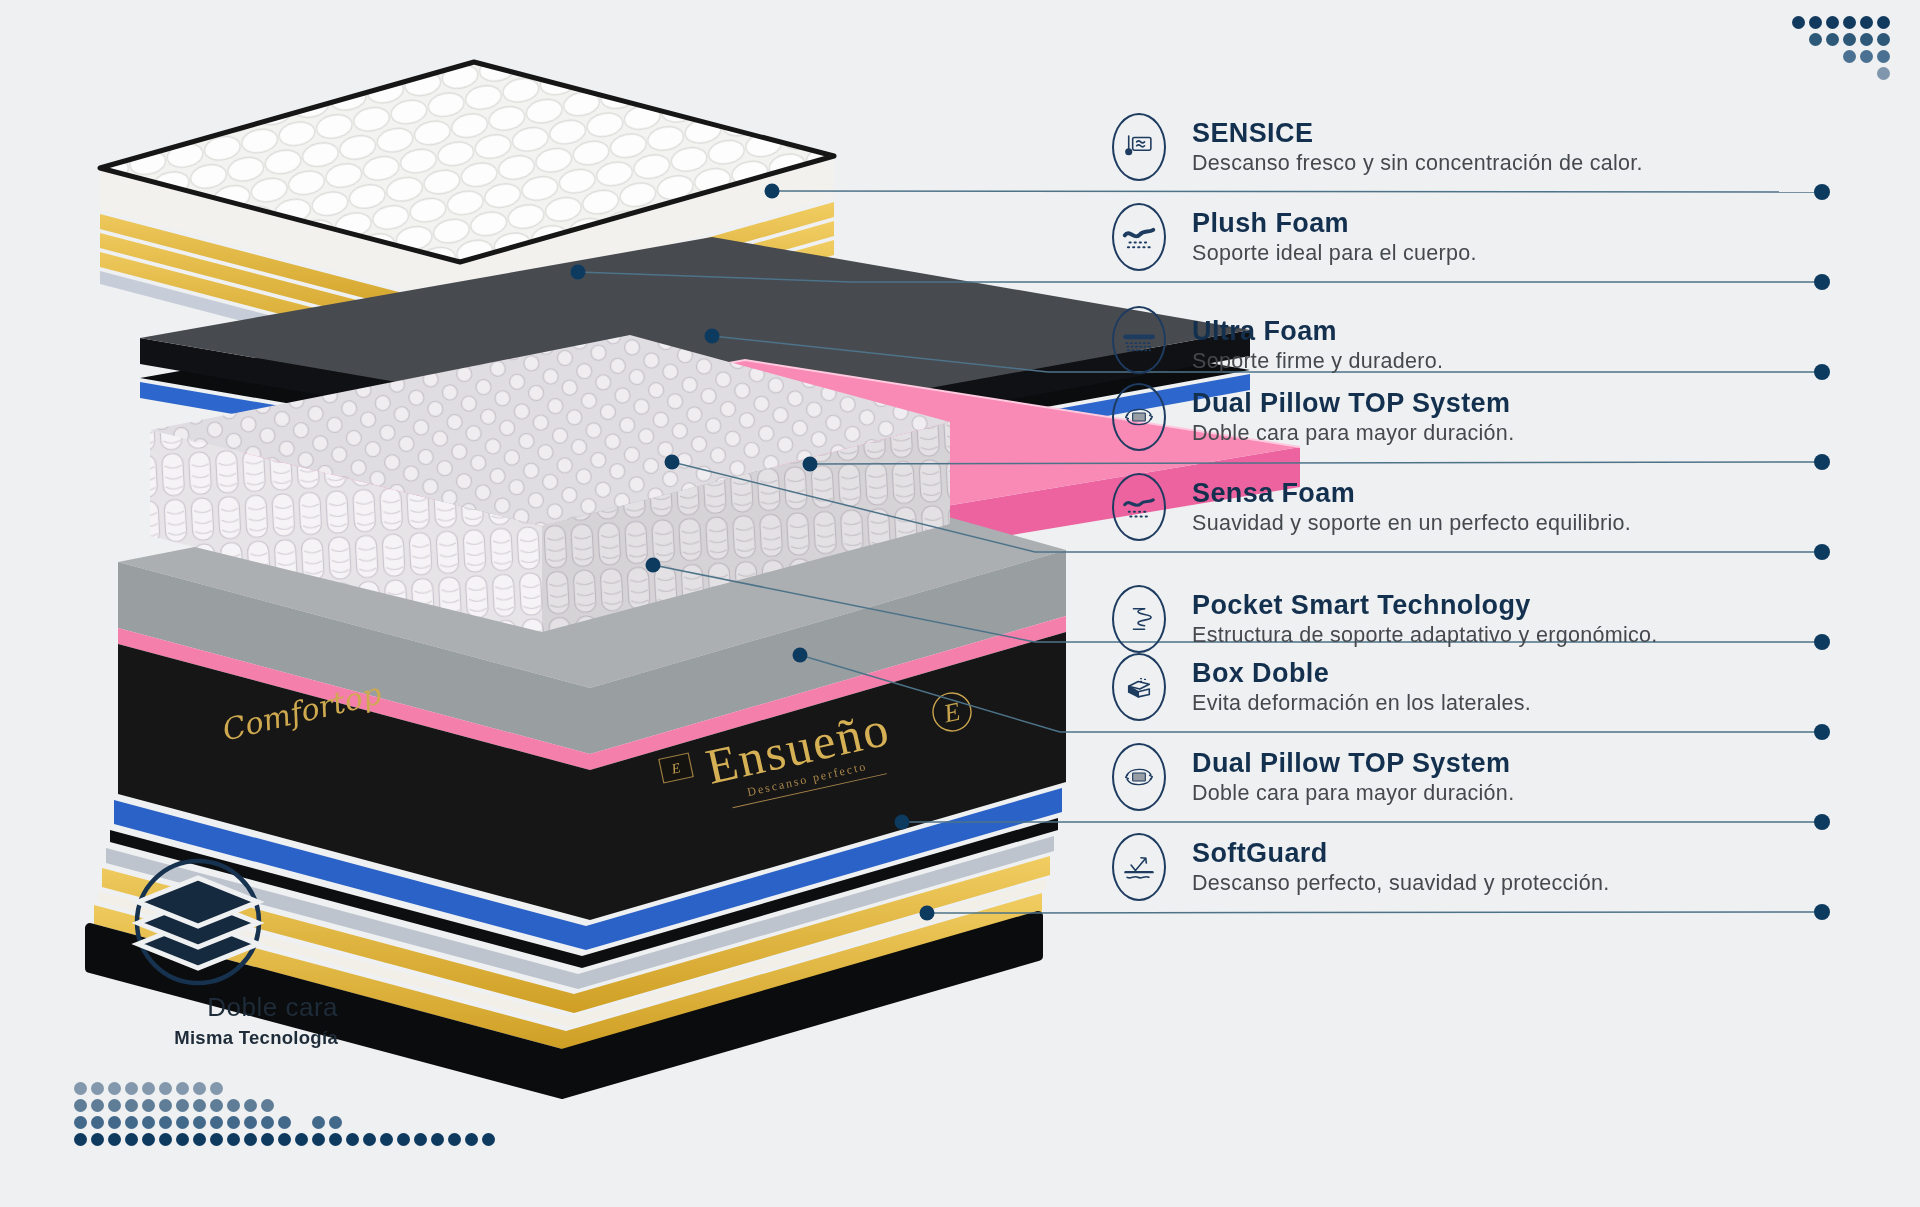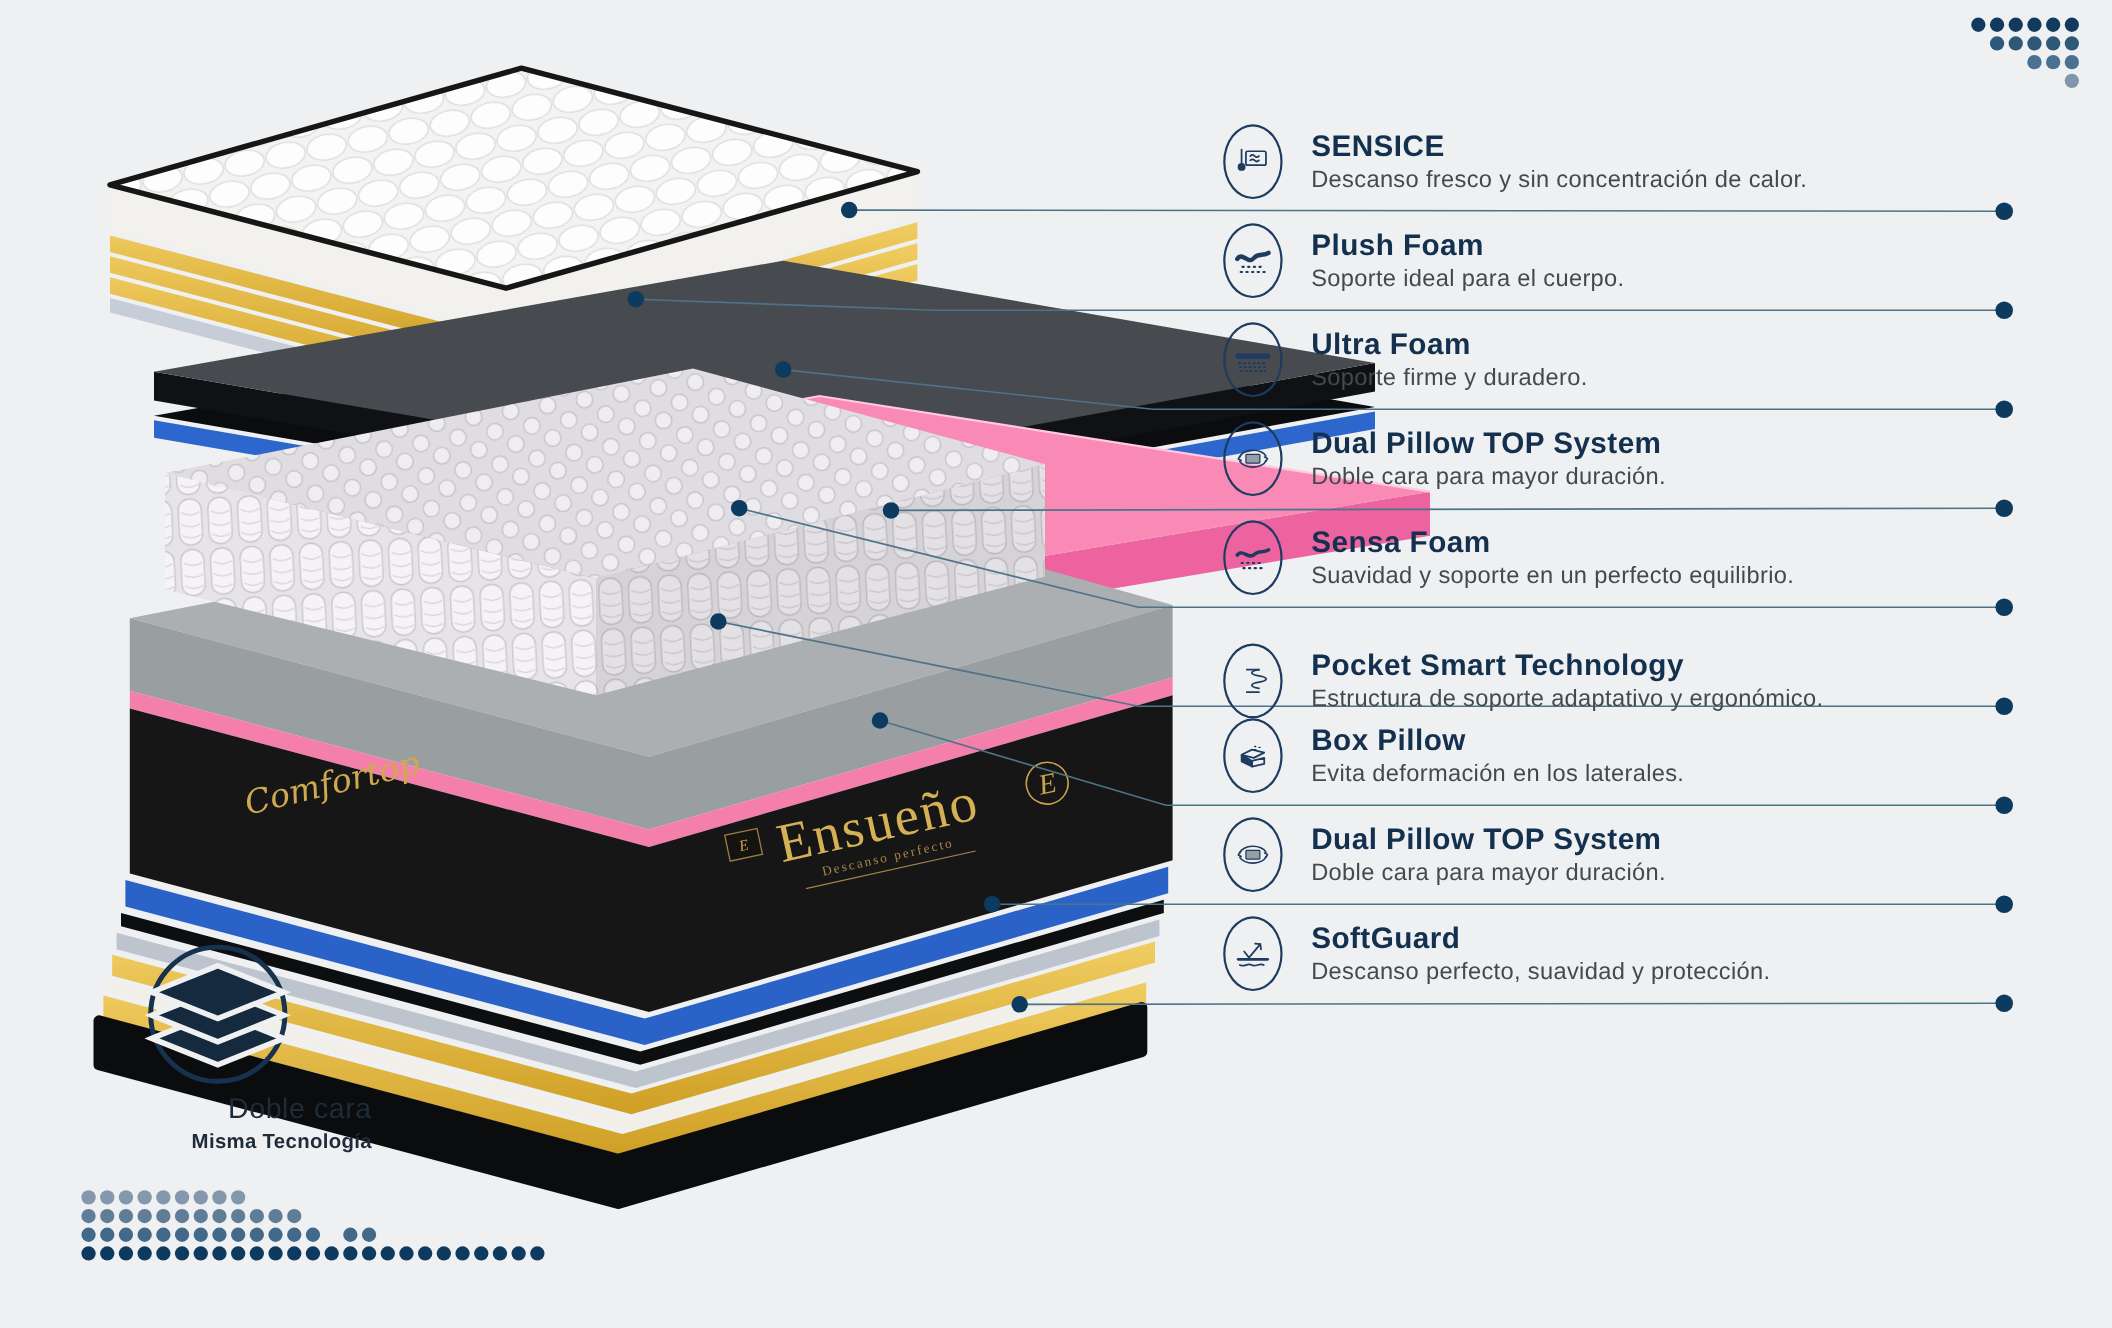--- a/index.html
+++ b/index.html
@@ -180,21 +180,21 @@
             <path d="M6 22c6-9 12 7 19-1 5-6 11-2 17-6" stroke-width="5"></path>
             <path d="M12 31h24" stroke-dasharray="1.5 5" stroke-width="2.5"></path>
             <path d="M10 37h28" stroke-dasharray="1.5 5" stroke-width="2.5"></path>
           </svg>
         </span>
         <span class="f-text">
           <span class="f-title">Plush Foam</span>
           <span class="f-desc">Soporte ideal para el cuerpo.</span>
         </span>
       </div>
-      <div class="feature-row" style="top: 280px;">
+      <div class="feature-row" style="top: 280px; align-items: flex-end;">
         <span class="f-icon">
           <svg viewBox="0 0 48 48">
             <path d="M7 20h34" stroke-width="6"></path>
             <path d="M8 28h32" stroke-dasharray="1.5 4" stroke-width="2.2"></path>
             <path d="M9 32.5h30" stroke-dasharray="1.5 4" stroke-width="2.2"></path>
             <path d="M10 37h28" stroke-dasharray="1.5 4" stroke-width="2.2"></path>
           </svg>
         </span>
         <span class="f-text">
           <span class="f-title">Ultra Foam</span>
@@ -245,21 +245,21 @@
       <div class="feature-row" style="top: 640px;">
         <span class="f-icon">
           <svg viewBox="0 0 48 48">
             <path d="M11 23l12-6 14 3.5-12 6z"></path>
             <path d="M11 23v7.5l12 6V30z" fill="#1e3b60"></path>
             <path d="M23 30l14-3.5v7L23 36.5z"></path>
             <path d="M26 13.5h3M31 14.5h3M26 17h2" stroke-dasharray="1.2 2.4" stroke-width="1.6"></path>
           </svg>
         </span>
         <span class="f-text">
-          <span class="f-title">Box Pillow</span>
+          <span class="f-title">Box Doble</span>
           <span class="f-desc">Evita deformación en los laterales.</span>
         </span>
       </div>
       <div class="feature-row" style="top: 730px;">
         <span class="f-icon">
           <svg viewBox="0 0 48 48">
             <rect x="16" y="19" width="16" height="10" rx="1" fill="#989ea6" stroke-width="1.4"></rect>
             <path d="M9 22a15.5 9.5 0 0 1 30-1" stroke-width="1.8"></path>
             <path d="M39 26a15.5 9.5 0 0 1-30 1" stroke-width="1.8"></path>
             <path d="M9 21l-1.8 3.4 3.4 1.6" stroke-width="1.8"></path>

